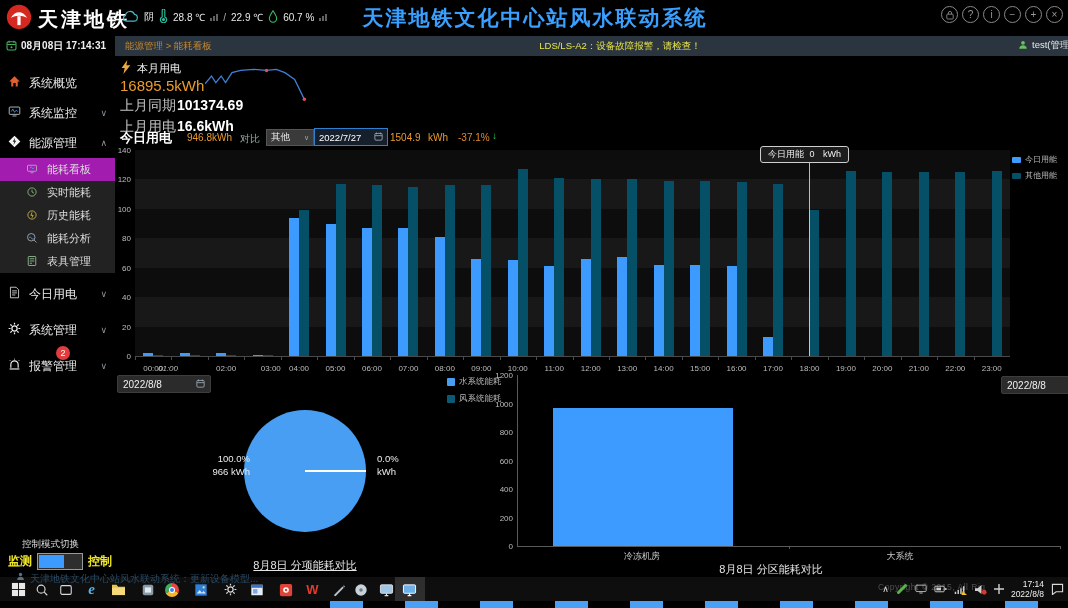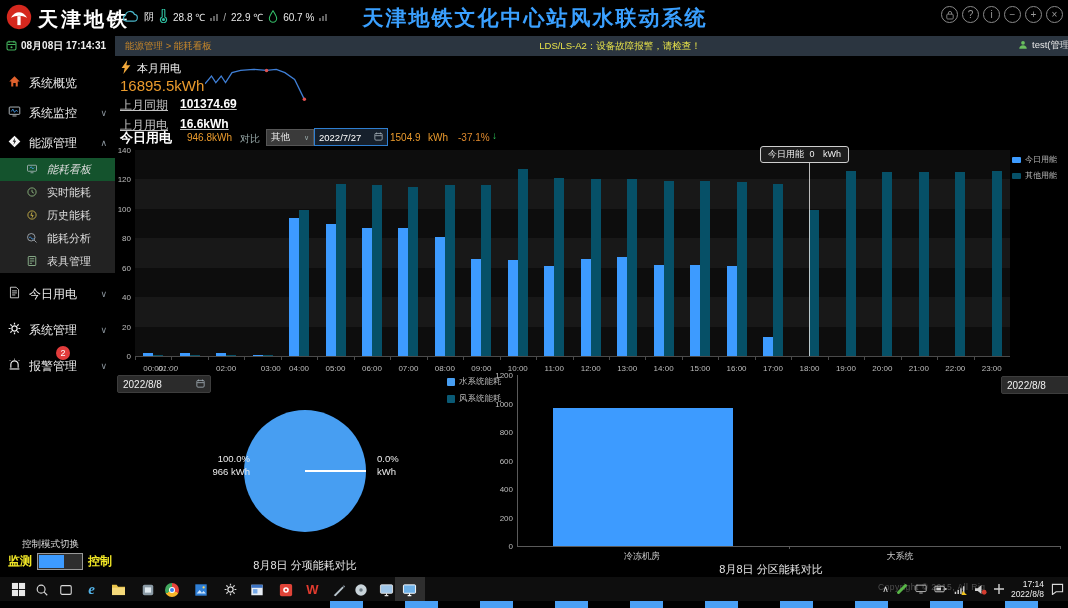--- a/index.html
+++ b/index.html
@@ -27,32 +27,32 @@
   #alarm-msg{position:absolute;left:335px;top:4px;width:340px;text-align:center;font-size:9.5px;color:#e8e34a;}
   #user-info{position:absolute;left:903px;top:3px;display:flex;align-items:center;gap:4px;font-size:9.5px;color:#e8e8e8;white-space:nowrap;}
 
   
   #sidebar{position:absolute;left:0;top:56px;width:115px;height:522px;background:#000;}
   .menu-item{position:relative;display:flex;align-items:center;height:30px;padding-left:8px;gap:8px;
              font-size:12px;color:#ececec;cursor:default;}
   .menu-item .chev{margin-left:auto;margin-right:8px;color:#8a949c;font-size:9px;}
   .submenu{background:#222;}
   .sub-item{display:flex;align-items:center;height:23px;padding-left:26px;gap:9px;font-size:11px;color:#dcdcdc;}
-  .sub-item.active{background:#14532d;font-style:italic;}
+  .sub-item.active{background:#a21caf;}
   .badge{position:absolute;left:56px;top:-5px;width:14px;height:14px;border-radius:50%;background:#e23c3c;
          color:#fff;font-size:9px;line-height:14px;text-align:center;}
   .mt6{margin-top:6px;} .mt12{margin-top:12px;}
 
   
   #content{position:absolute;left:115px;top:56px;width:953px;height:522px;background:#000;}
 
   #month-panel{position:absolute;left:5px;top:4px;width:320px;height:68px;}
   .mp-head{display:flex;align-items:center;gap:5px;font-size:11px;color:#f0f0f0;}
   .mp-value{font-size:15px;font-weight:normal;color:#eb9b2d;margin-top:1px;}
-  .mp-row{display:flex;gap:12px;font-size:12px;color:#c2c2c2;margin-top:3px;text-decoration:underline;}
+  .mp-row{display:flex;gap:1px;font-size:14px;color:#c2c2c2;margin-top:3px;}
   .mp-row .mp-val{color:#fff;font-weight:bold;}
   #sparkline-box{position:absolute;left:85px;top:6px;}
 
   #today-row{position:absolute;left:5px;top:72px;width:945px;height:20px;font-size:10px;}
   #today-row .t-title{position:absolute;left:0;top:1px;font-size:13px;font-weight:bold;color:#fff;}
   #today-row .t-val{position:absolute;left:67px;top:4px;color:#eb9b2d;}
   #today-row .t-cmp{position:absolute;left:120px;top:4px;color:#9aa;}
   #today-select{position:absolute;left:146px;top:1px;width:38px;height:15px;background:#3a3a3a;border:1px solid #555;
                 display:flex;align-items:center;justify-content:space-between;padding:0 4px;font-size:9.5px;color:#eee;}
   #today-date{position:absolute;left:194px;top:0px;width:64px;height:16px;background:#16202c;border:1px solid #2f7fd1;
@@ -464,21 +464,21 @@
     <div id="pie-circle" style="background: rgb(71, 158, 242);"></div>
     <div id="pie-line"></div>
     <div class="pie-lab" style="left:50px;top:396px;width:85px;text-align:right;">
       <div>100.0%</div>
       <div>966  kWh</div>
     </div>
     <div class="pie-lab" style="left:262px;top:396px;width:80px;">
       <div>0.0%</div>
       <div>kWh</div>
     </div>
-    <div class="chart-title" style="left:90px;top:502px;width:200px;">8月8日 分项能耗对比</div>
+    <div class="chart-title" style="left:90px;top:502px;width:200px;text-decoration:underline;">8月8日 分项能耗对比</div>
 
     <div id="zone-yaxis">
         <div class="ylab" style="position: absolute; left: 356px; width: 42px; text-align: right; top: 486px;">0</div>
         <div class="ylab" style="position: absolute; left: 356px; width: 42px; text-align: right; top: 457.5px;">200</div>
         <div class="ylab" style="position: absolute; left: 356px; width: 42px; text-align: right; top: 429px;">400</div>
         <div class="ylab" style="position: absolute; left: 356px; width: 42px; text-align: right; top: 400.5px;">600</div>
         <div class="ylab" style="position: absolute; left: 356px; width: 42px; text-align: right; top: 372px;">800</div>
         <div class="ylab" style="position: absolute; left: 356px; width: 42px; text-align: right; top: 343.5px;">1000</div>
         <div class="ylab" style="position: absolute; left: 356px; width: 42px; text-align: right; top: 315px;">1200</div>
       </div>
@@ -503,20 +503,27 @@
     <div class="ctrl-label">控制模式切换</div>
     <div class="ctrl-row">
       <span class="ctrl-side">监测</span>
       <span id="ctrl-switch">
           <span id="ctrl-knob"></span>
         </span>
       <span class="ctrl-side">控制</span>
     </div>
   </div>
 
+  <div id="toast">
+    <span><svg width="9" height="9" viewBox="0 0 16 16" fill="#5a7184">
+          <circle cx="8" cy="4.5" r="3"></circle>
+          <path d="M2 14c0-3.3 2.7-5.5 6-5.5s6 2.2 6 5.5Z"></path>
+        </svg></span>
+    <span>天津地铁文化中心站风水联动系统：更新设备模型...</span>
+  </div>
 
   <div id="taskbar">
     <div id="tb-active-bg"></div>
     <div id="tb-icons">
         <div class="tb-icon" style="left: 10px;">
           <svg width="15" height="15" viewBox="0 0 16 16" fill="#e8e8e8">
             <rect x="1" y="1" width="6.5" height="6.5"></rect>
             <rect x="8.5" y="1" width="6.5" height="6.5"></rect>
             <rect x="1" y="8.5" width="6.5" height="6.5"></rect>
             <rect x="8.5" y="8.5" width="6.5" height="6.5"></rect>

